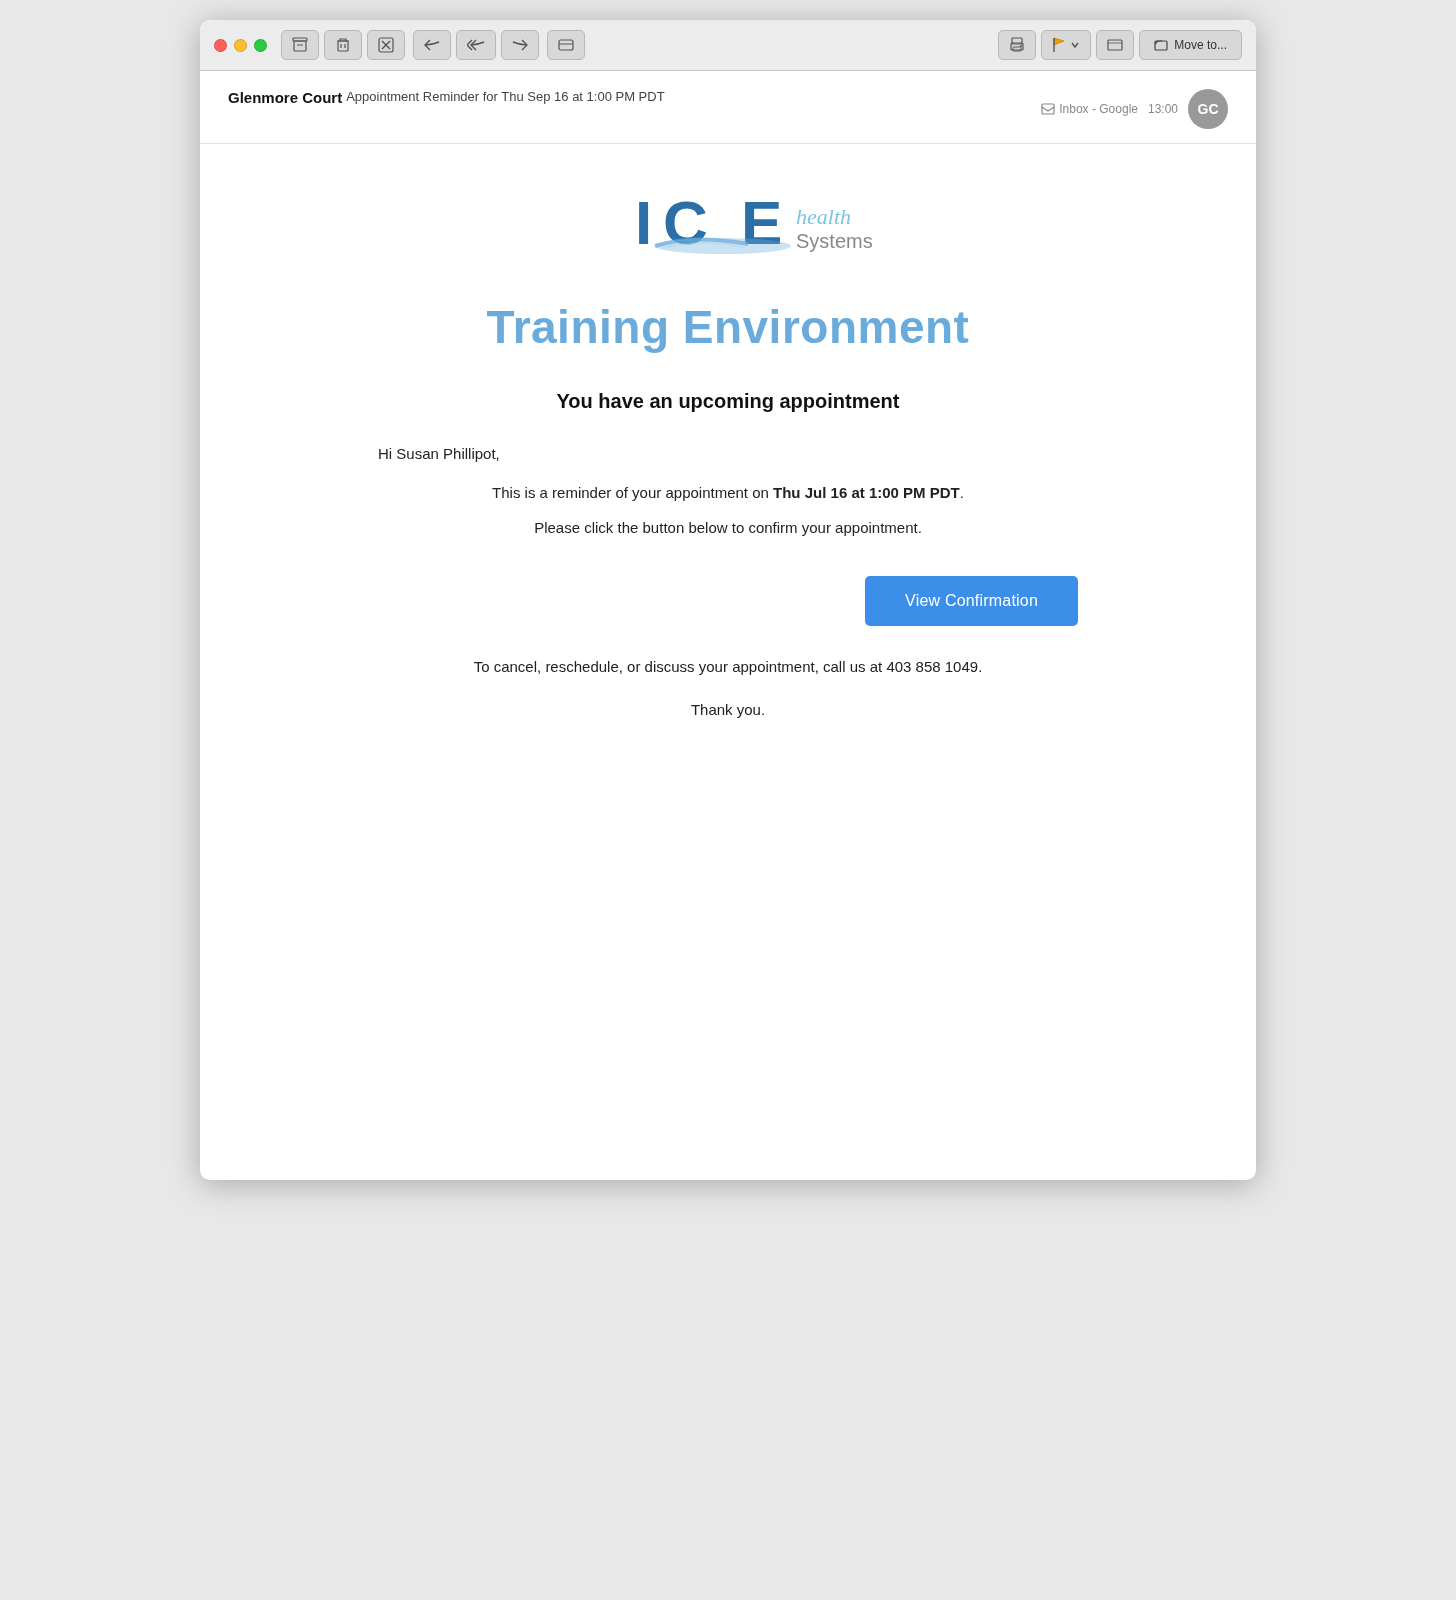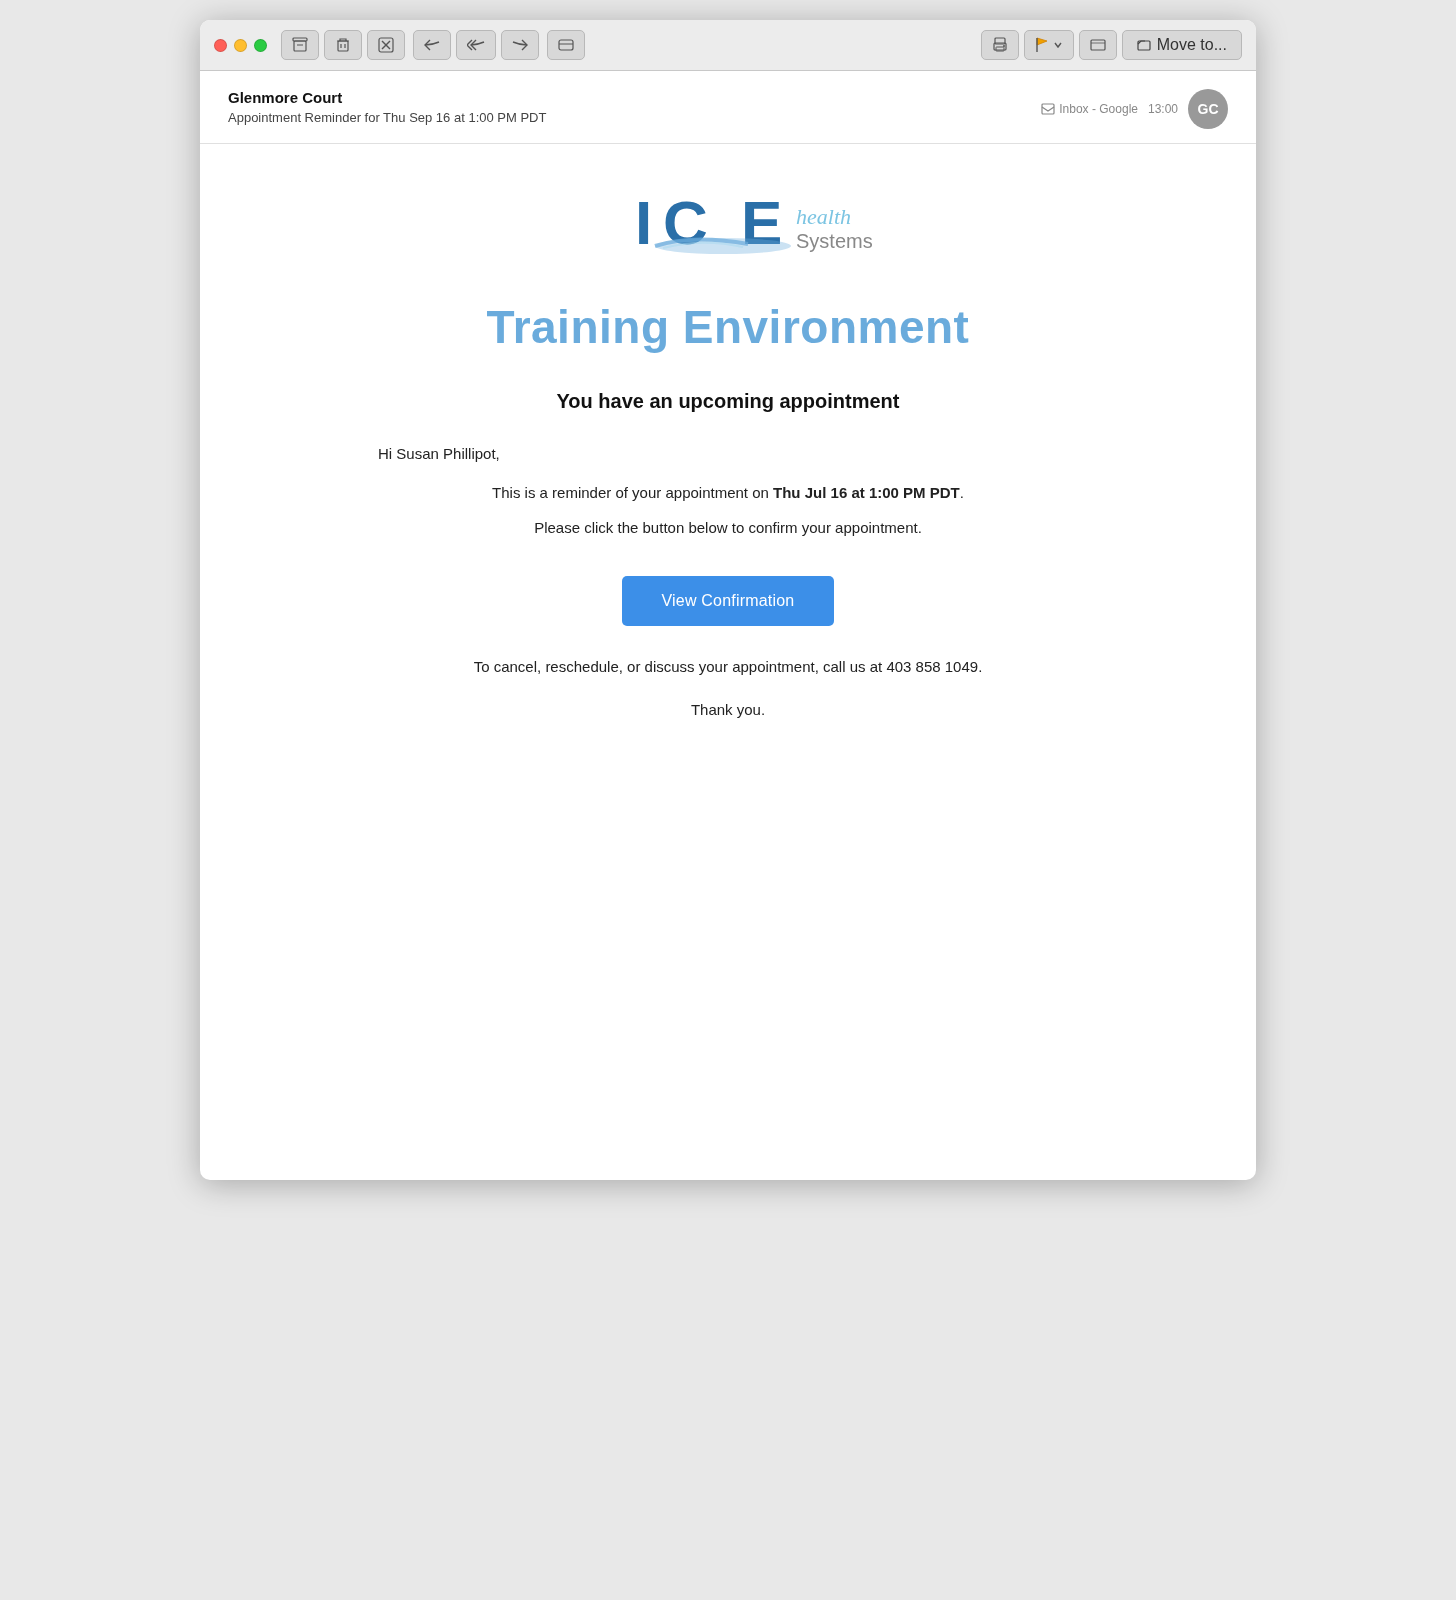--- a/index.html
+++ b/index.html
@@ -72,39 +72,39 @@
       gap: 5px;
       align-items: center;
     }
 
     .move-to-btn {
       background: #d8d8d8;
       border: 1px solid #b8b8b8;
       border-radius: 5px;
       padding: 5px 14px;
       cursor: pointer;
-      font-size: 16px;
+      font-size: 12px;
       color: #333;
       display: flex;
       align-items: center;
       gap: 6px;
       height: 30px;
     }
 
     
     .email-header {
       padding: 18px 28px 14px 28px;
       display: flex;
       justify-content: space-between;
       align-items: flex-start;
     }
 
     .email-sender-info {
       display: flex;
-      flex-direction: column;
+      flex-direction: row;
       gap: 4px;
     }
 
     .email-sender-name {
       font-size: 15px;
       font-weight: 700;
       color: #111;
     }
 
     .email-subject {
@@ -210,21 +210,21 @@
 
     .confirm-text {
       font-size: 15px;
       color: #222;
       margin-bottom: 40px;
       text-align: center;
     }
 
     .btn-container {
       display: flex;
-      justify-content: center;
+      justify-content: flex-end;
       margin-bottom: 32px;
     }
 
     .view-confirmation-btn {
       background: #3c8fe8;
       color: #fff;
       border: none;
       border-radius: 5px;
       padding: 16px 40px;
       font-size: 16px;

